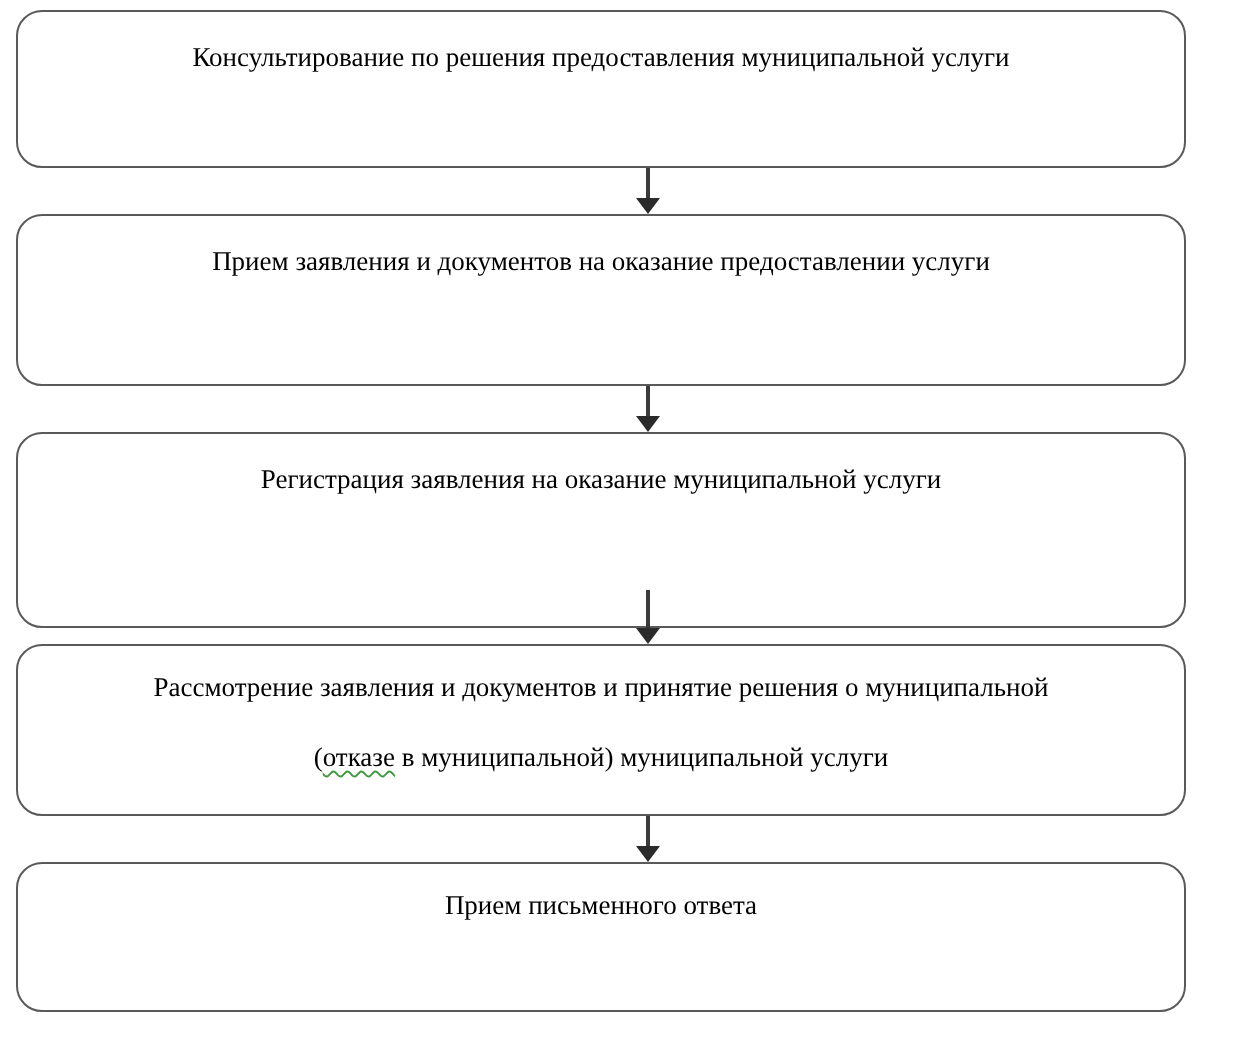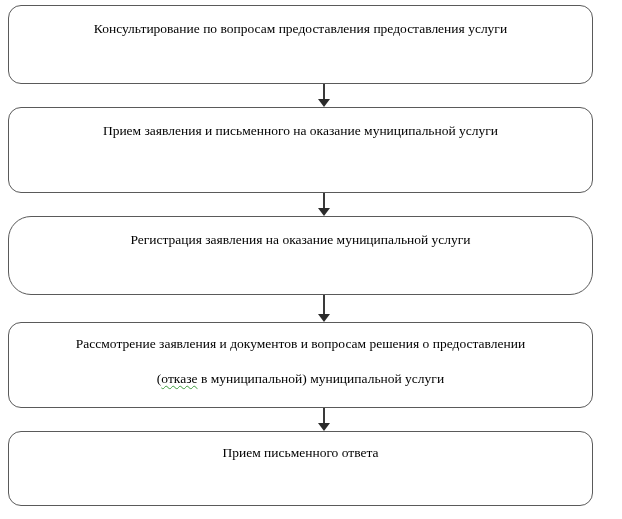--- a/index.html
+++ b/index.html
@@ -39,21 +39,21 @@
     text-decoration-style: wavy;
     text-decoration-color: #3c9a3c;
     text-decoration-thickness: 1px;
     text-underline-offset: 2px;
     text-align: right;
   }
 
   
   #box-1 { top: 5px;   height: 79px; }
   #box-2 { top: 107px; height: 86px; }
-  #box-3 { top: 216px; height: 79px; border-radius: 23px; }
+  #box-3 { top: 216px; height: 98px; }
   #box-4 { top: 322px; height: 86px; }
   #box-5 { top: 431px; height: 75px; }
 
   #box-1 .box-text { padding-top: 16px; }
   #box-2 .box-text { padding-top: 16px; }
   #box-3 .box-text { padding-top: 16px; }
   #box-4 .box-text { padding-top: 14px; }
   #box-5 .box-text { padding-top: 14px; }
   #box-4 .box-text .line + .line { margin-top: 21px; }
 
@@ -89,32 +89,32 @@
   #conn-4 { top: 408px; height: 23px; }
   #conn-4 .shaft { height: 16px; }
 </style>
 </head>
 <body>
 
 <div id="page">
 
   <div class="flow-box" id="box-1">
     <span class="box-text">
-      <span class="line">Консультирование по вопросам предоставления предоставления услуги</span>
+      <span class="line">Консультирование по решения предоставления муниципальной услуги</span>
     </span>
   </div>
 
   <div class="connector" id="conn-1">
     <span class="shaft"></span>
     <span class="head"></span>
   </div>
 
   <div class="flow-box" id="box-2">
     <span class="box-text">
-      <span class="line">Прием заявления и письменного на оказание муниципальной услуги</span>
+      <span class="line">Прием заявления и документов на оказание предоставлении услуги</span>
     </span>
   </div>
 
   <div class="connector" id="conn-2">
     <span class="shaft"></span>
     <span class="head"></span>
   </div>
 
   <div class="flow-box" id="box-3">
     <span class="box-text">
@@ -122,21 +122,21 @@
     </span>
   </div>
 
   <div class="connector" id="conn-3">
     <span class="shaft"></span>
     <span class="head"></span>
   </div>
 
   <div class="flow-box" id="box-4">
     <span class="box-text">
-      <span class="line">Рассмотрение заявления и документов и вопросам решения о предоставлении</span>
+      <span class="line">Рассмотрение заявления и документов и принятие решения о муниципальной</span>
       <span class="line"><span>(</span><span class="spell-error">отказе</span><span> в муниципальной) муниципальной услуги</span></span>
     </span>
   </div>
 
   <div class="connector" id="conn-4">
     <span class="shaft"></span>
     <span class="head"></span>
   </div>
 
   <div class="flow-box" id="box-5">

